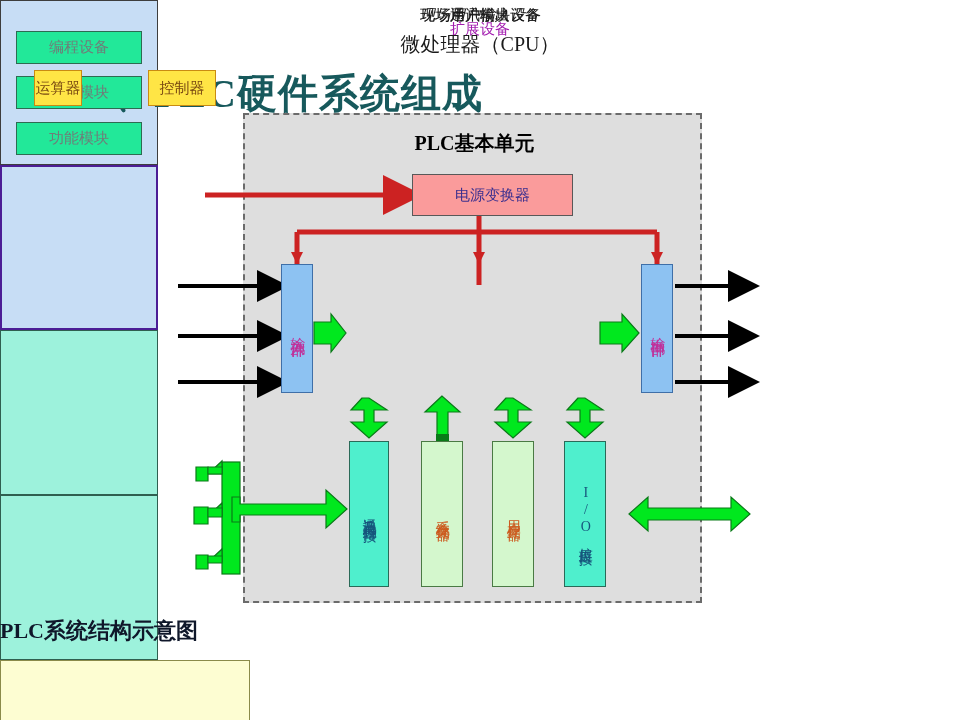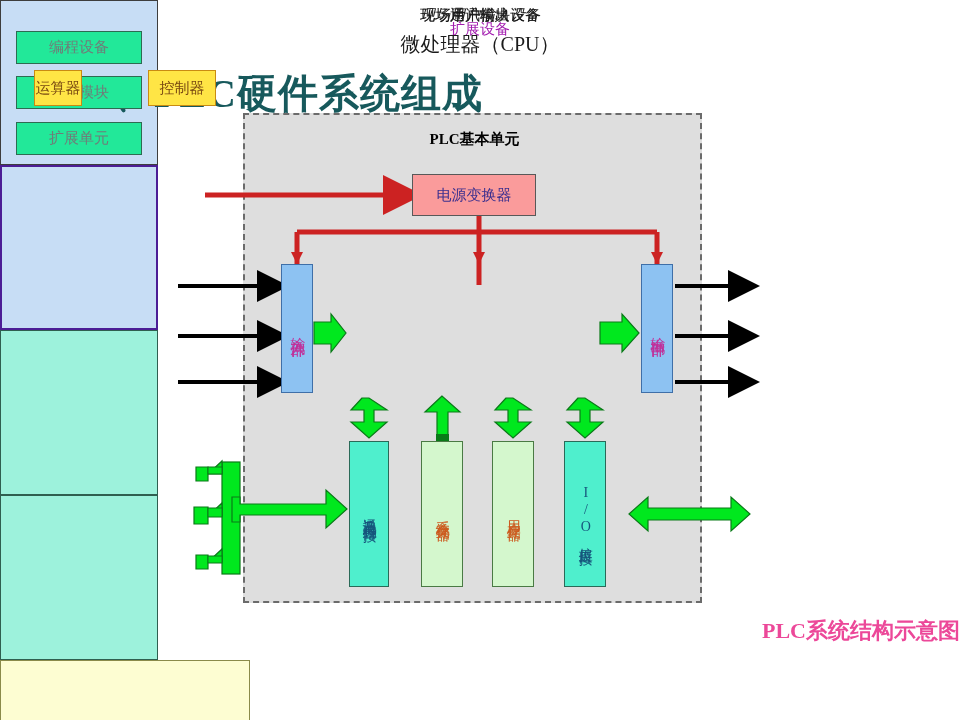--- a/index.html
+++ b/index.html
@@ -26,21 +26,21 @@
   #plc-unit {
     position:absolute; left:243px; top:113px;
     width:459px; height:490px;
     background:#dedede;
     border:2px dashed #6b6b6b;
   }
   #plc-unit-title {
     position:absolute; left:0; top:15px; width:459px;
     text-align:center;
     font-family:"Liberation Serif", serif;
-    font-weight:bold; font-size:15px; color:#000;
+    font-weight:bold; font-size:20px; color:#000;
   }
 
   
   .box {
     position:absolute;
     border:1px solid #5a5a5a;
     display:flex; align-items:center; justify-content:center;
     text-align:center;
   }
   .grp-title {
@@ -55,21 +55,21 @@
   }
 
   
   #mains {
     left:57px; top:176px; width:148px; height:38px;
     background:#f9c6c9; border:1px solid #8a4a4e;
     font-family:"Liberation Serif", serif;
     font-size:15px; color:#18183a;
   }
   #psu {
-    left:412px; top:174px; width:124px; height:42px;
+    left:412px; top:174px; width:161px; height:42px;
     background:#fa9b9b; border:1px solid #585858;
     font-family:"Liberation Serif", serif;
     font-size:15px; color:#3a2f8f;
   }
 
   
   #in-grp {
     left:52px; top:234px; width:158px; height:165px;
     background:#c7ddf5; border:1px solid #3d3d3d;
     display:block;
@@ -152,23 +152,23 @@
   .bot-teal { background:#4fefcd; border:1px solid #2a6a58; color:#16557c; }
   .bot-pale { background:#d4f7cd; border:1px solid #4a7a44; color:#cc5a1e; }
   #comm-if { left:349px; width:40px; }
   #sys-mem { left:421px; width:42px; }
   #usr-mem { left:492px; width:42px; }
   #io-exp   { left:564px; width:42px; }
 
   
   #caption {
     position:absolute; left:0; top:616px; width:960px;
-    text-align:right;
-    font-family:"Liberation Serif", serif;
-    font-weight:bold; font-size:22px; color:#ec4899;
+    text-align:left;
+    font-family:"Liberation Serif", serif;
+    font-weight:bold; font-size:22px; color:#0f172a;
   }
 
   
   #wires { position:absolute; left:0; top:0; width:960px; height:720px; pointer-events:none; }
 </style>
 </head>
 <body>
 
 <div id="stage">
 
@@ -274,21 +274,21 @@
   <div id="ext-grp">
     <div class="grp-title">通讯模块</div>
     <div class="box green-item" style="top:31px">编程设备</div>
     <div class="box green-item" style="top:76px">计算机</div>
     <div class="box green-item" style="top:122px">打印机等</div>
   </div>
 
   <div id="exp-grp">
     <div class="grp-title">扩展设备</div>
     <div class="box green-item" style="top:76px">通讯模块</div>
-    <div class="box green-item" style="top:122px">扩展单元</div>
+    <div class="box green-item" style="top:122px">功能模块</div>
   </div>
 
   <div class="box io-mod" id="in-mod">
     <span class="vtext">输入部件</span>
   </div>
   <div class="box io-mod" id="out-mod">
     <span class="vtext">输出部件</span>
   </div>
 
   <div id="cpu">

